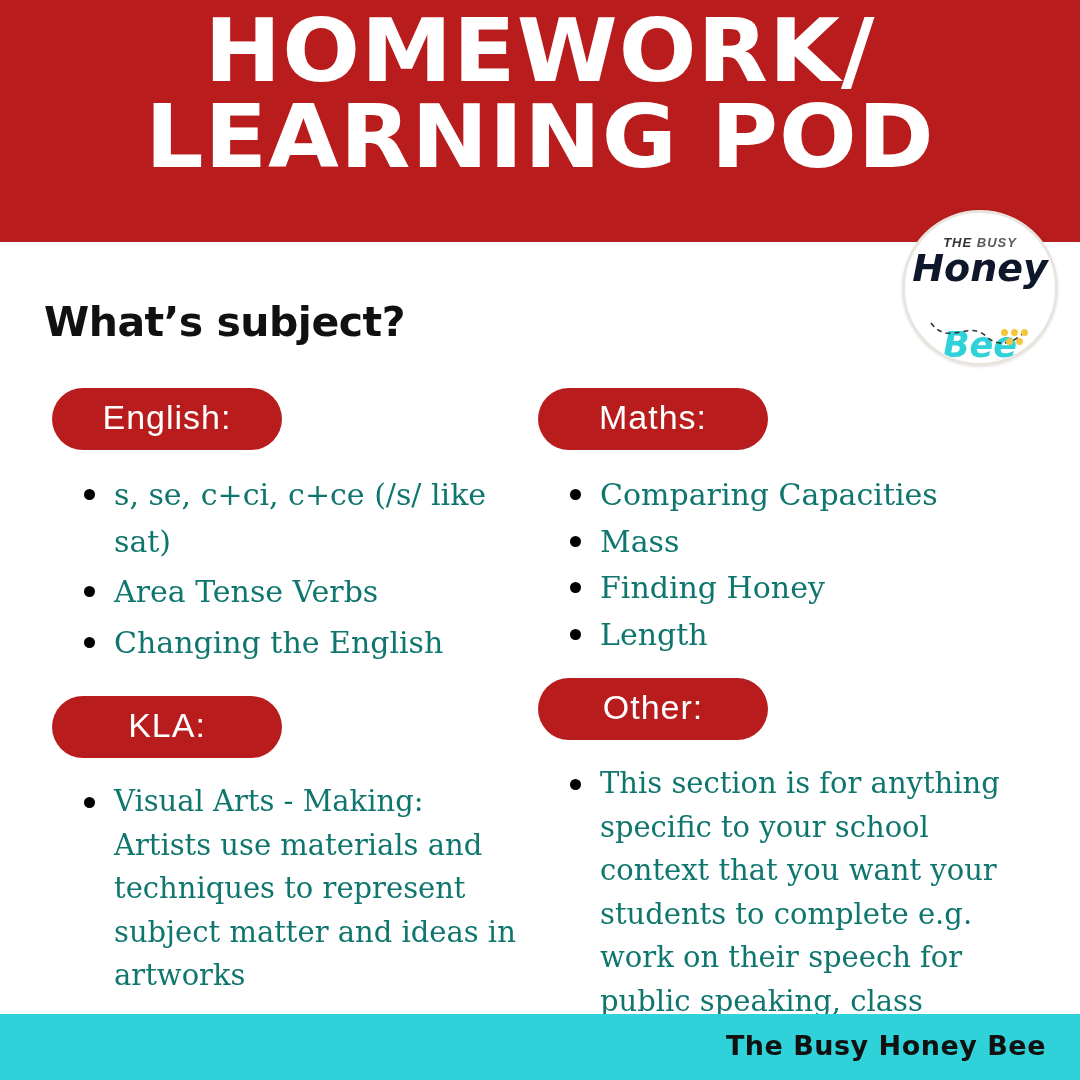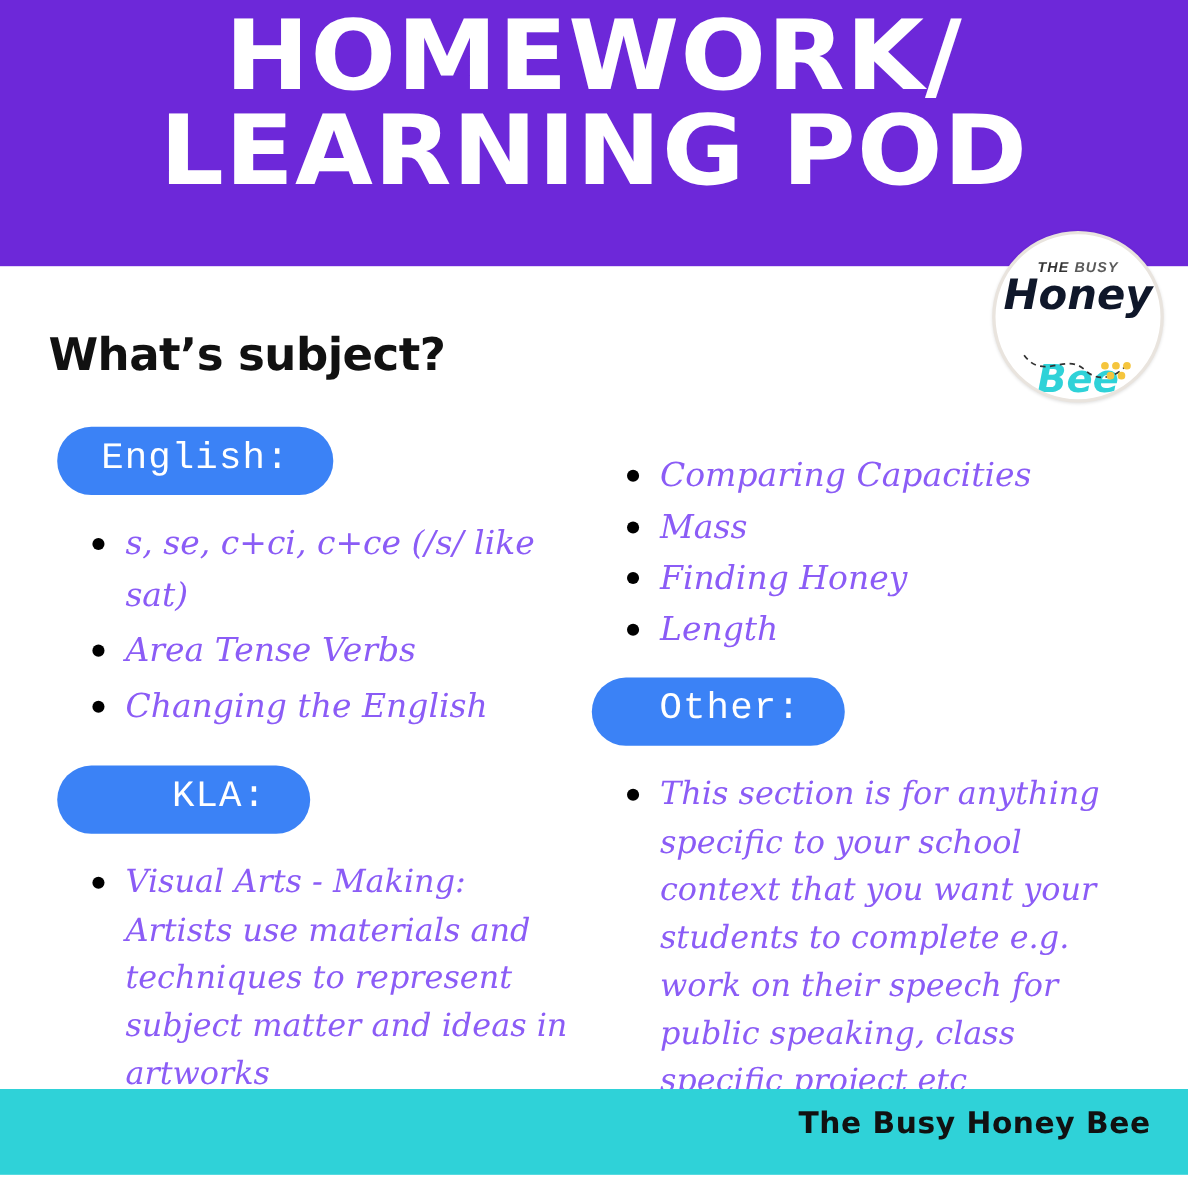--- a/index.html
+++ b/index.html
@@ -21,21 +21,21 @@
     box-sizing: border-box;
   }
 
   
   .header-band {
     position: absolute;
     top: 0;
     left: 0;
     width: 1080px;
     height: 242px;
-    background: #6d28d9;
+    background: #b91c1c;
   }
   .header-title {
     position: absolute;
     top: 8px;
     left: 0;
     width: 1080px;
     text-align: center;
     color: #ffffff;
     font-family: "DejaVu Sans", sans-serif;
     font-weight: bold;
@@ -145,44 +145,43 @@
   }
   .col-right {
     position: absolute;
     left: 538px;
     top: 388px;
     width: 500px;
   }
 
   .pill {
     display: inline-block;
-    background: #3b82f6;
+    background: #b91c1c;
     color: #ffffff;
     border-radius: 40px;
     padding: 12px 40px 16px 40px;
-    font-family: Liberation Mono, monospace;
+    font-family: Liberation Sans, sans-serif;
     font-size: 34px;
     line-height: 1;
     letter-spacing: 1px;
     min-width: 150px;
-    text-align: right;
+    text-align: center;
   }
 
   ul.items {
     list-style: none;
     margin: 22px 0 0 0;
     padding: 0 0 0 30px;
   }
   ul.items li {
     position: relative;
     font-family: "DejaVu Serif", serif;
-    font-style: italic;
     font-size: 30px;
     line-height: 1.55;
-    color: #8b5cf6;
+    color: #0f766e;
     margin-bottom: 4px;
     padding-left: 32px;
   }
   ul.items li:before {
     content: "";
     position: absolute;
     left: 2px;
     top: 17px;
     width: 11px;
     height: 11px;
@@ -192,23 +191,23 @@
   ul.items.tight li { margin-bottom: 0px; }
   ul.items.small li { font-size: 29px; line-height: 1.5; }
 
   .spacer-kla { height: 26px; }
   .spacer-other { height: 20px; }
 
   
   .footer-band {
     position: absolute;
     left: 0;
-    bottom: 12px;
-    width: 1080px;
-    height: 78px;
+    bottom: 0;
+    width: 1080px;
+    height: 66px;
     background: #2fd2d8;
   }
   .footer-text {
     position: absolute;
     right: 34px;
     top: 16px;
     font-family: "DejaVu Sans", sans-serif;
     font-weight: bold;
     font-size: 27px;
     color: #111111;
@@ -256,20 +255,21 @@
       <li>Changing the English</li>
     </ul>
     <div class="spacer-kla"></div>
     <div class="pill">KLA:</div>
     <ul class="items small">
       <li>Visual Arts - Making: Artists use materials and techniques to represent subject matter and ideas in artworks</li>
     </ul>
   </div>
 
   <div class="col-right">
+    <div class="pill">Maths:</div>
     <ul class="items tight">
       <li>Comparing Capacities</li>
       <li>Mass</li>
       <li>Finding Honey</li>
       <li>Length</li>
     </ul>
     <div class="spacer-other"></div>
     <div class="pill">Other:</div>
     <ul class="items small">
       <li>This section is for anything specific to your school context that you want your students to complete e.g. work on their speech for public speaking, class specific project etc</li>

